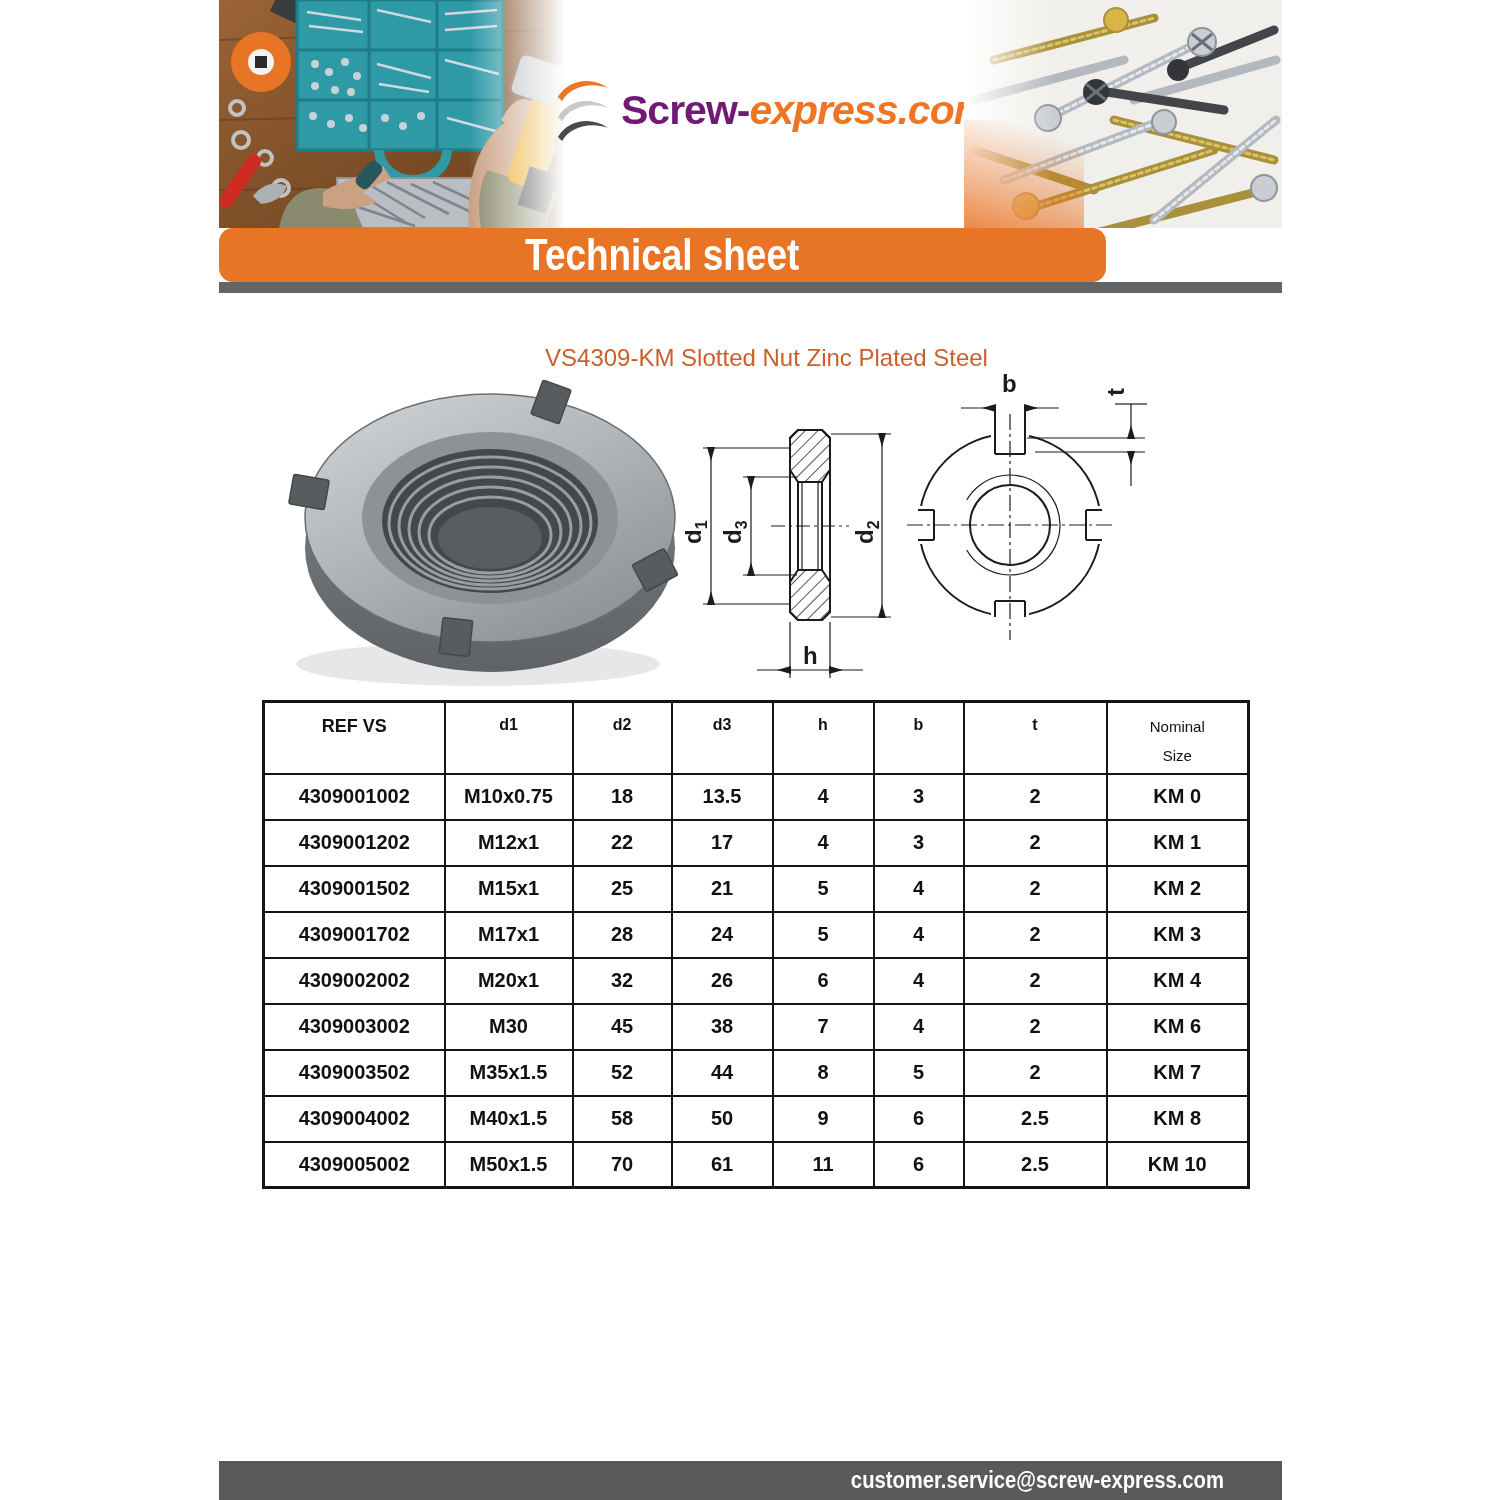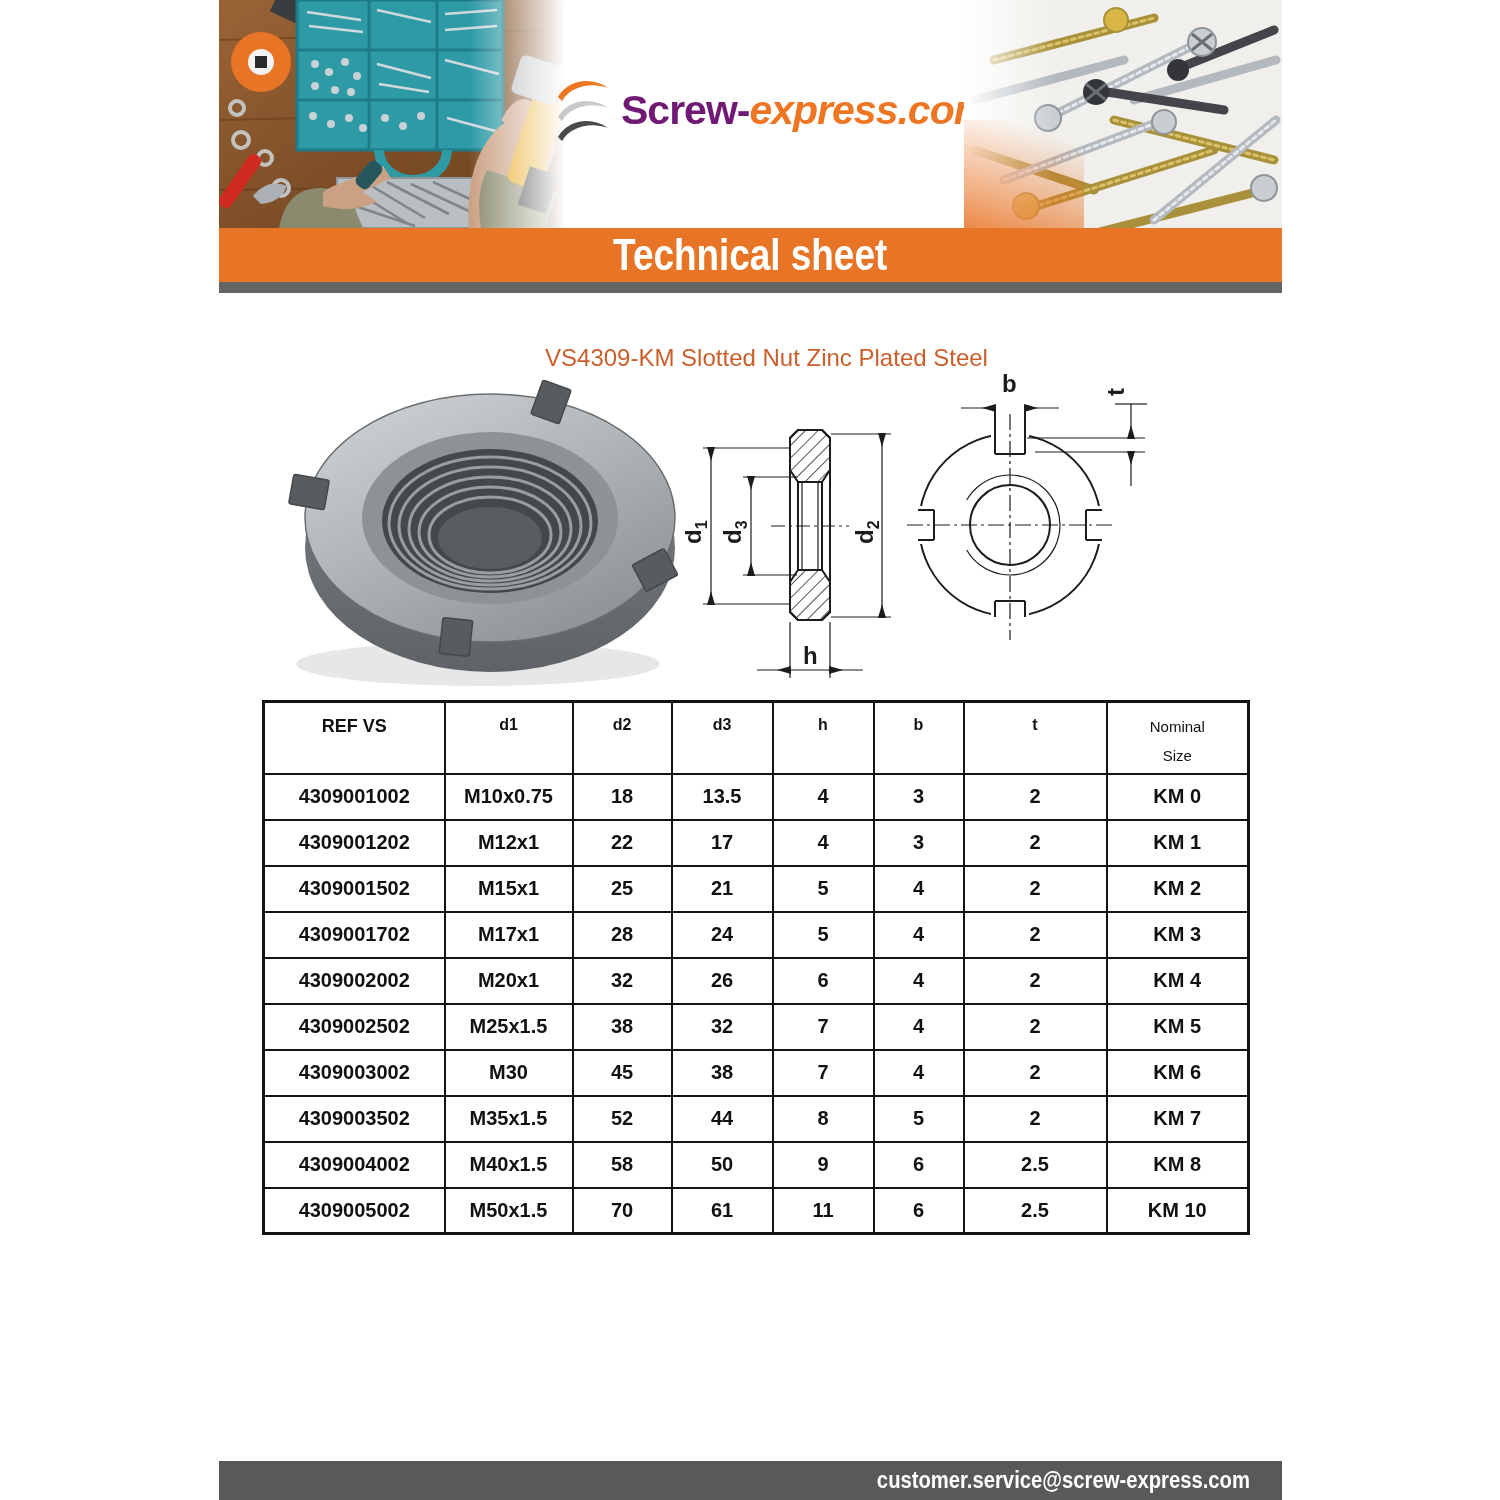--- a/index.html
+++ b/index.html
@@ -10,21 +10,21 @@
   .header { position:absolute; top:0; left:0; width:1063px; height:228px; background:#fff; }
   .photo-left  { position:absolute; left:0; top:0; width:346px; height:228px; }
   .photo-right { position:absolute; right:0; top:0; width:318px; height:228px; }
   .logo { position:absolute; left:336px; top:72px; width:400px; height:76px; display:flex; align-items:center; }
   .logo-icon { width:56px; height:70px; margin-right:10px; flex:0 0 auto; }
   .logo-text { font-size:41px; font-weight:bold; letter-spacing:-1px; white-space:nowrap; }
   .logo-dark { color:#701a75; }
   .logo-orange { color:#ee7623; font-style:italic; }
 
   
-  .banner { position:absolute; top:228px; left:0; width:1063px; height:54px; background:#e87425; text-align:center; overflow:hidden; }
+  .banner { position:absolute; top:228px; left:0; width:887px; height:54px; background:#e87425; text-align:center; overflow:hidden;border-radius:14px; }
   .banner span { display:inline-block; color:#fff; font-weight:bold; font-size:45px; line-height:53px; transform:scaleX(0.82); transform-origin:center; letter-spacing:0; }
   .gray-strip { position:absolute; top:282px; left:0; width:1063px; height:11px; background:#646464; }
 
   .doc-title { position:absolute; top:328px; left:0; width:1063px; margin:16px; text-align:center; font-size:24px; font-weight:500; color:#cb5f2c; }
 
   
   .fig { position:absolute; }
   .fig-photo   { left:64px;  top:380px; width:418px; height:312px; }
   .fig-section { left:466px; top:372px; width:277px; height:318px; }
   .fig-front   { left:686px; top:356px; width:257px; height:312px; }
@@ -35,21 +35,21 @@
   
   table.dims { position:absolute; left:43px; top:700px; width:985px; border-collapse:collapse; table-layout:fixed; border:3px solid #141414; background:#fff; }
   table.dims th, table.dims td { border:2px solid #141414; text-align:center; color:#111; overflow:hidden; }
   table.dims thead tr { height:72px; }
   table.dims th { vertical-align:top; padding-top:13px; font-size:16px; font-weight:bold; }
   table.dims th.nominal { font-weight:400; font-size:15px; padding-top:10px; line-height:1.9; }
   table.dims tbody tr { height:46px; }
   table.dims td { font-size:20px; font-weight:bold; }
 
   
-  .footer { position:absolute; top:1461px; left:0; width:1063px; height:39px; background:#58595b; display:flex; align-items:center; justify-content:flex-end; box-sizing:border-box; padding-right:32px; }
+  .footer { position:absolute; top:1461px; left:0; width:1063px; height:39px; background:#58595b; display:flex; align-items:center; justify-content:flex-end; box-sizing:border-box; padding-right:58px; }
   .footer span { display:inline-block; color:#fff; font-weight:bold; font-size:23px; transform:scaleX(0.88); transform-origin:right center; }
 </style>
 </head>
 <body>
 
 <div class="content">
 
   <div class="header">
 
     <svg class="photo-left" viewBox="0 0 346 228" preserveAspectRatio="none">
@@ -432,30 +432,20 @@
           <td>4309002002</td>
           <td>M20x1</td>
           <td>32</td>
           <td>26</td>
           <td>6</td>
           <td>4</td>
           <td>2</td>
           <td>KM 4</td>
         </tr>
         <tr>
-          <td>4309002502</td>
-          <td>M25x1.5</td>
-          <td>38</td>
-          <td>32</td>
-          <td>7</td>
-          <td>4</td>
-          <td>2</td>
-          <td>KM 5</td>
-        </tr>
-        <tr>
           <td>4309003002</td>
           <td>M30</td>
           <td>45</td>
           <td>38</td>
           <td>7</td>
           <td>4</td>
           <td>2</td>
           <td>KM 6</td>
         </tr>
         <tr>

